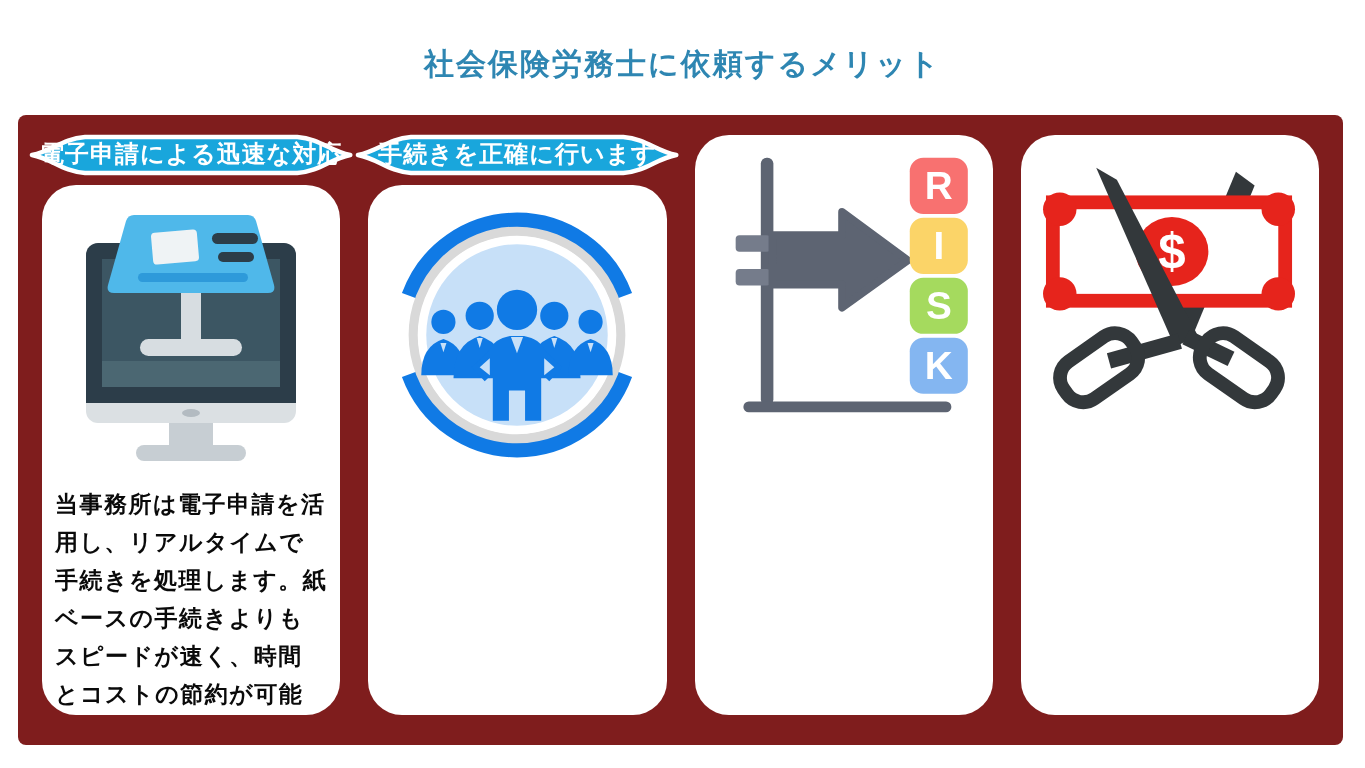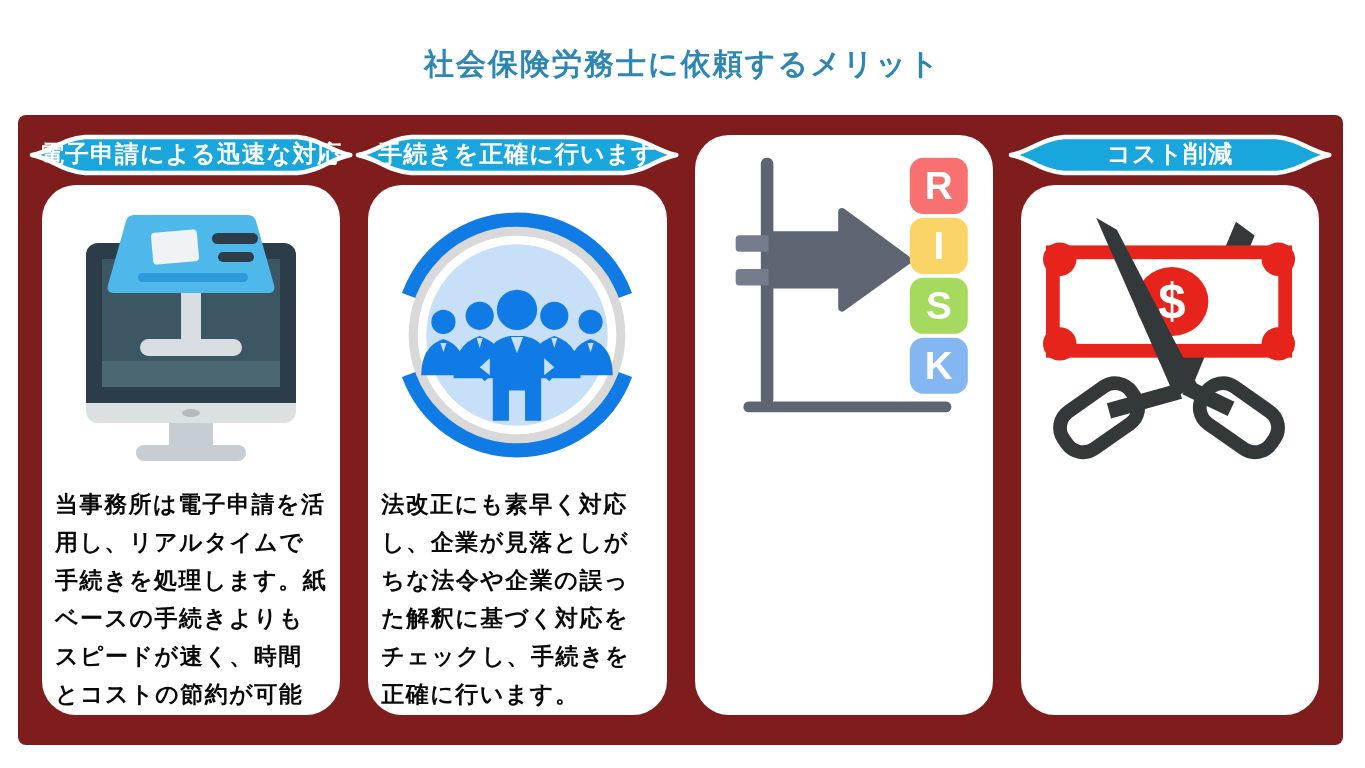--- a/index.html
+++ b/index.html
@@ -161,21 +161,20 @@
             <path d="M119,127 L131,127 L125,143 Z"></path>
             <path d="M85,128 L91,128 L88,138 Z"></path>
             <path d="M159,128 L165,128 L162,138 Z"></path>
             <path d="M49,133 L55,133 L52,142 Z"></path>
             <path d="M195,133 L201,133 L198,142 Z"></path>
             <path d="M152,148 L162,157 L152,165 Z"></path>
             <path d="M98,148 L88,157 L98,165 Z"></path>
           </g>
         </svg>
       </div>
-      <p class="body-text">法改正にも素早く対応し、企業が見落としがちな法令や企業の誤った解釈に基づく対応をチェックし、手続きを正確に行います。</p>
     </div>
   </div>
 
   <div class="column">
     <div class="card">
       <div class="icon-area">
         <svg width="252" height="266" viewBox="0 0 260 275">
           <rect x="44" y="6" width="13" height="256" rx="6" fill="#5D6472"></rect>
           <rect x="26" y="258" width="215" height="11" rx="5.5" fill="#5D6472"></rect>
           <rect x="18" y="86" width="36" height="17" rx="4" fill="#757C8B"></rect>
@@ -188,26 +187,20 @@
           <text class="risk-letter" x="228" y="49" text-anchor="middle" font-size="40" fill="#ffffff">R</text>
           <text class="risk-letter" x="228" y="111" text-anchor="middle" font-size="40" fill="#ffffff">I</text>
           <text class="risk-letter" x="228" y="173" text-anchor="middle" font-size="40" fill="#ffffff">S</text>
           <text class="risk-letter" x="228" y="235" text-anchor="middle" font-size="40" fill="#ffffff">K</text>
         </svg>
       </div>
     </div>
   </div>
 
   <div class="column">
-    <div class="banner">
-      <svg viewBox="0 0 330 50" preserveAspectRatio="none">
-        <path d="M3,25 C24,21 33,9 57,7 L273,7 C297,9 306,21 327,25 C306,29 297,41 273,43 L57,43 C33,41 24,29 3,25 Z" fill="#19A6DC" stroke="#ffffff" stroke-width="4.5" stroke-linejoin="round"></path>
-      </svg>
-      <span class="banner-text">コスト削減</span>
-    </div>
     <div class="card">
       <div class="icon-area">
         <svg width="256" height="251" viewBox="0 0 260 255">
           <path d="M197,12 L216,26 L150,186 L131,170 Z" fill="#33383B"></path>
           <rect x="4" y="36" width="250" height="114" fill="#E6241C"></rect>
           <rect x="18" y="50" width="222" height="86" fill="#ffffff"></rect>
           <circle cx="18" cy="50" r="17" fill="#E6241C"></circle>
           <circle cx="240" cy="50" r="17" fill="#E6241C"></circle>
           <circle cx="18" cy="136" r="17" fill="#E6241C"></circle>
           <circle cx="240" cy="136" r="17" fill="#E6241C"></circle>

